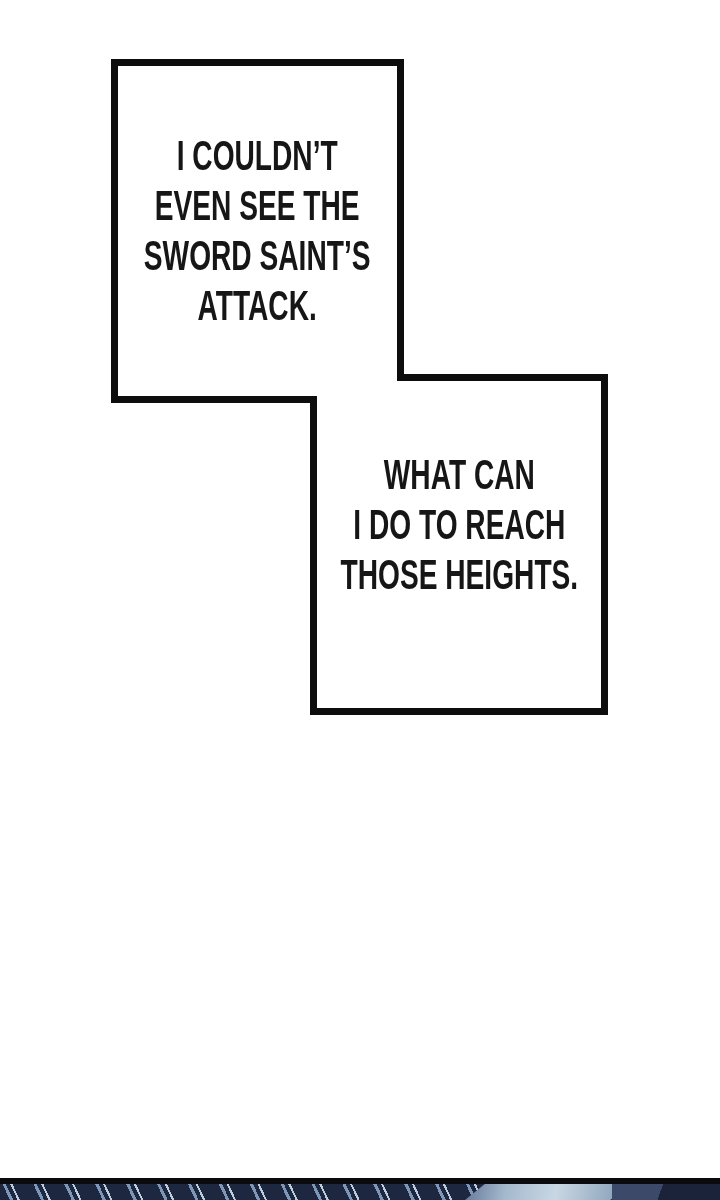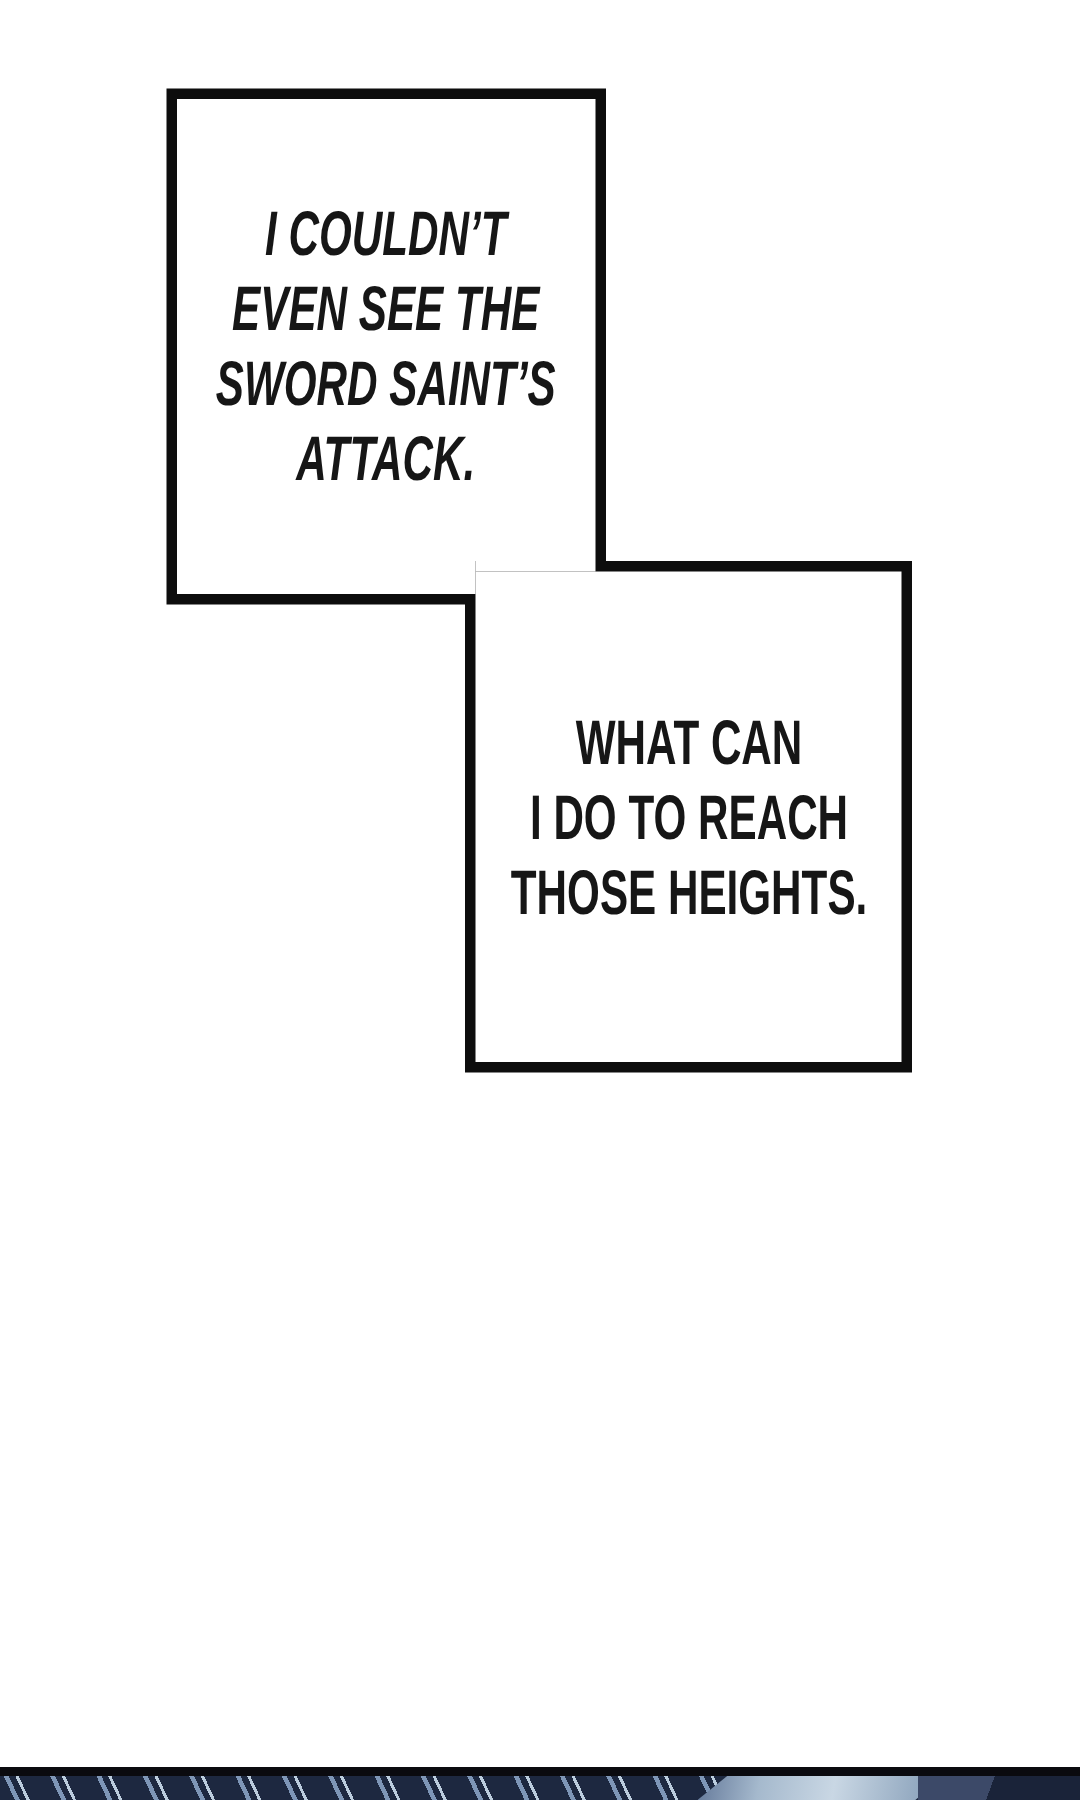--- a/index.html
+++ b/index.html
@@ -30,22 +30,22 @@
 
   
   .dialogue {
     position: absolute;
     display: flex;
     align-items: center;
     justify-content: center;
     text-align: center;
     pointer-events: none;
   }
-  .dialogue-1 { left: 111px; top: 59px;  width: 293px; height: 344px; font-style: italic; }
-  .dialogue-2 { left: 310px; top: 374px; width: 298px; height: 341px; }
+  .dialogue-1 { left: 111px; top: 59px;  width: 293px; height: 344px; }
+  .dialogue-2 { left: 310px; top: 354px; width: 298px; height: 341px; }
   .lines {
     font-weight: 700;
     font-size: 42px;
     line-height: 50px;
     color: #161616;
     white-space: nowrap;
     transform: scaleX(0.67);
     transform-origin: 50% 50%;
   }
 

